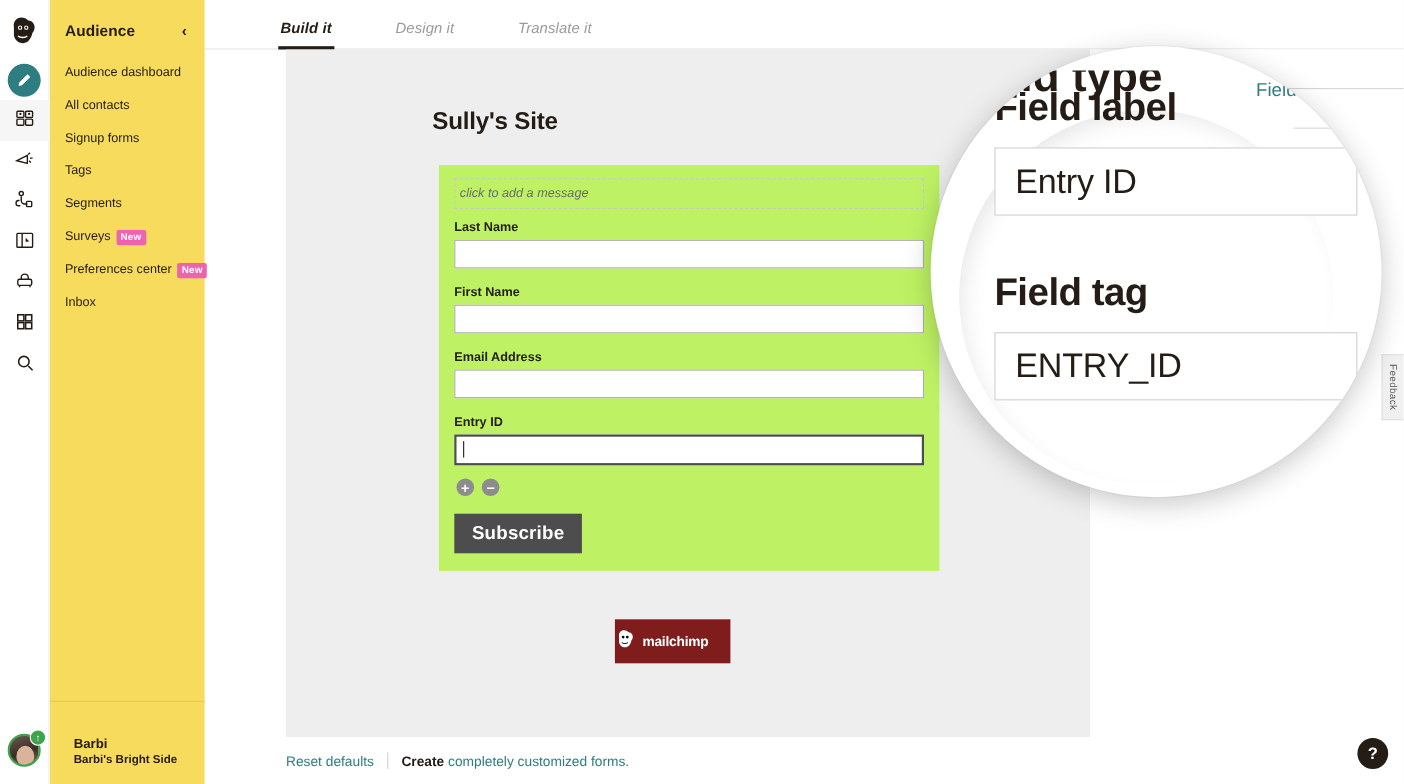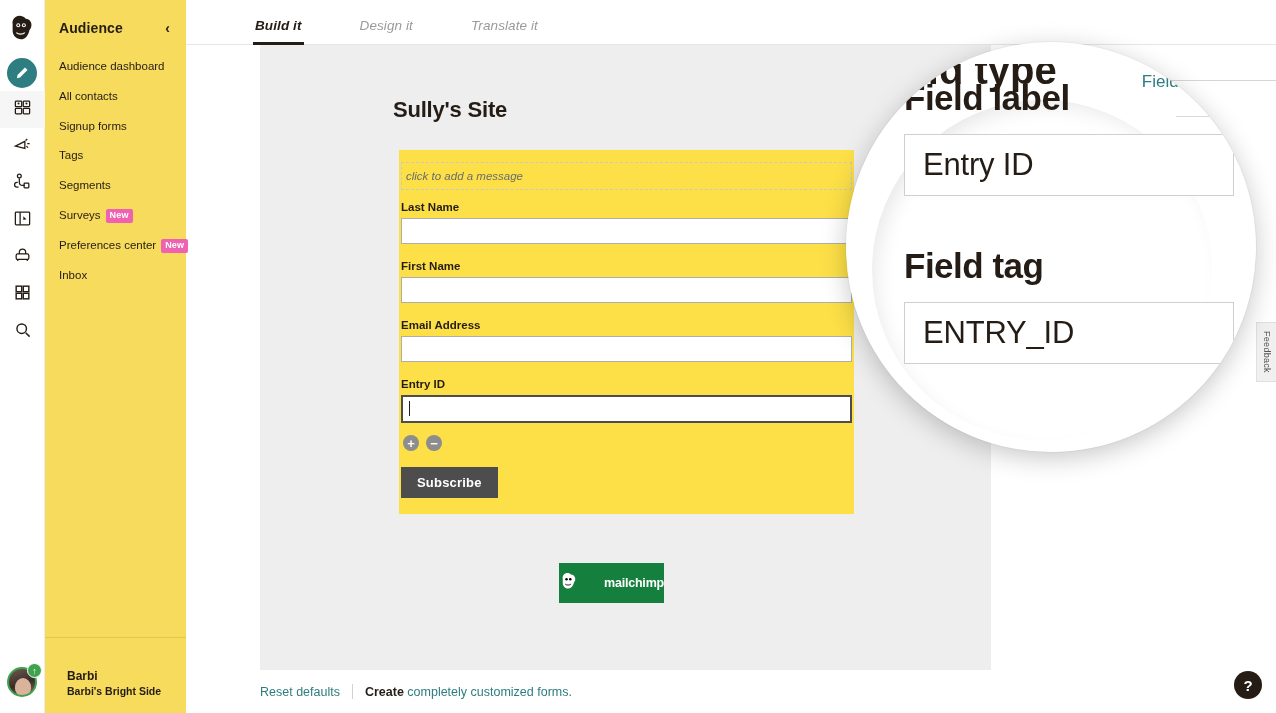--- a/index.html
+++ b/index.html
@@ -115,22 +115,22 @@
     width: 731px; height: 625px;
     background: #eeeeee;
   }
   .canvas-title {
     font-size: 22px; font-weight: 700; color: #241c15;
     padding: 52px 0 0 133px; letter-spacing: -.2px;
   }
 
   .form-card {
     position: absolute; left: 139px; top: 105px;
-    width: 455px; background: #fde047;
-    padding: 12px 2px 16px;
+    width: 455px; background: #bef264;
+    padding: 12px 14px 16px;
   }
   .msg-box {
     border: 1px dashed #c9c9c9;
     padding: 7px 4px 7px 4px; margin-bottom: 11px;
     font-size: 11.5px; font-style: italic; color: #6b6b6b;
     cursor: pointer;
   }
   .fld { margin-bottom: 16px; }
   .fld-label { font-size: 11.5px; font-weight: 700; color: #241c15; margin-bottom: 5px; }
   .fld-input {
@@ -168,28 +168,28 @@
   }
   .pm-row { display: flex; gap: 7px; margin: -4px 0 16px 2px; position:relative; z-index:1;}
   .pm-btn {
     width: 16px; height: 16px; border-radius: 50%;
     background: #8d8d8d; color: #fff;
     display: flex; align-items: center; justify-content: center;
     font-size: 13px; font-weight: 700; line-height: 1; cursor: pointer;
   }
   .subscribe-btn {
     background: #4d4d4d; color: #ffffff;
-    border: none; font-size: 13px; font-weight: 700;
+    border: none; font-size: 17px; font-weight: 700;
     padding: 8px 16px; cursor: pointer; letter-spacing:.2px;
     font-family: "Liberation Sans", sans-serif;
   }
   .mc-badge {
     position: absolute; left: 299px; top: 518px;
-    width: 105px; height: 40px; background: #15803d;
-    display: flex; align-items: center; justify-content: space-between; gap: 5px;
+    width: 105px; height: 40px; background: #7f1d1d;
+    display: flex; align-items: center; justify-content: flex-start; gap: 5px;
     cursor: pointer;
   }
   .mc-badge-text { color: #fff; font-size: 12.5px; font-weight: 700; letter-spacing:-.2px;}
 
   
   .right-panel {
     position: absolute; left: 805px; top: 45px;
     width: 425px; height: 625px; background: #ffffff;
     padding: 0 40px 0 25px;
   }

